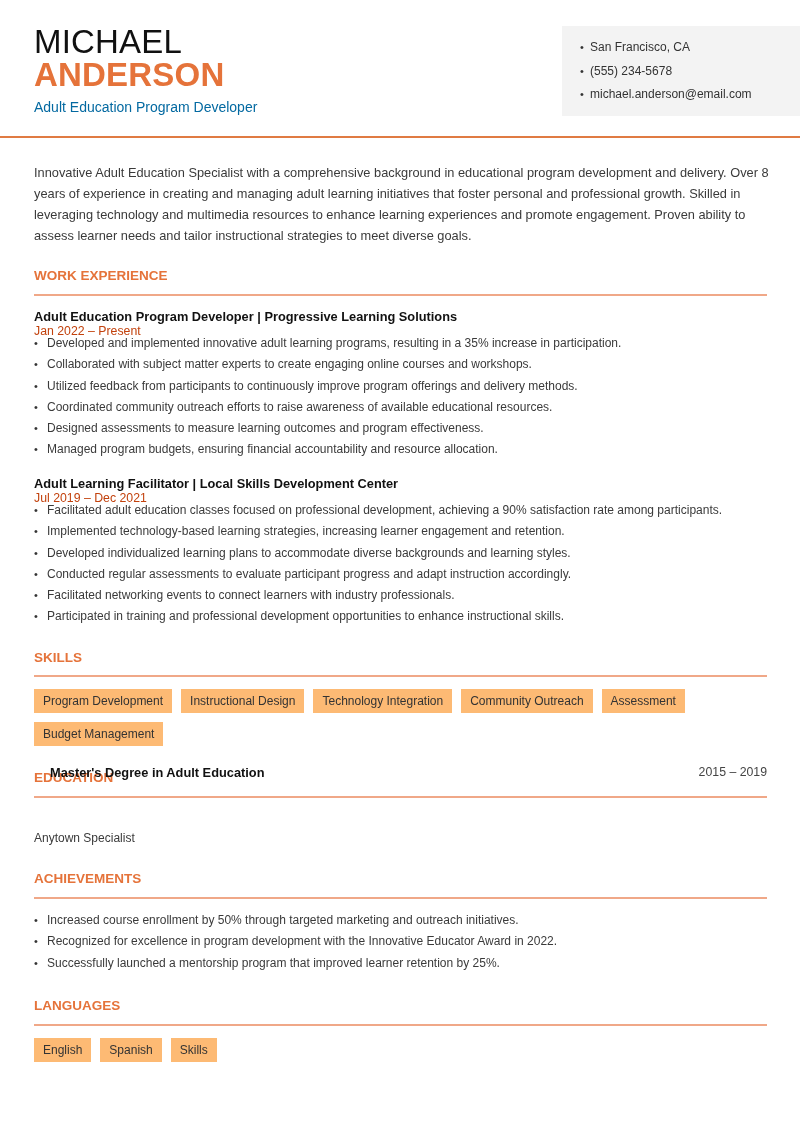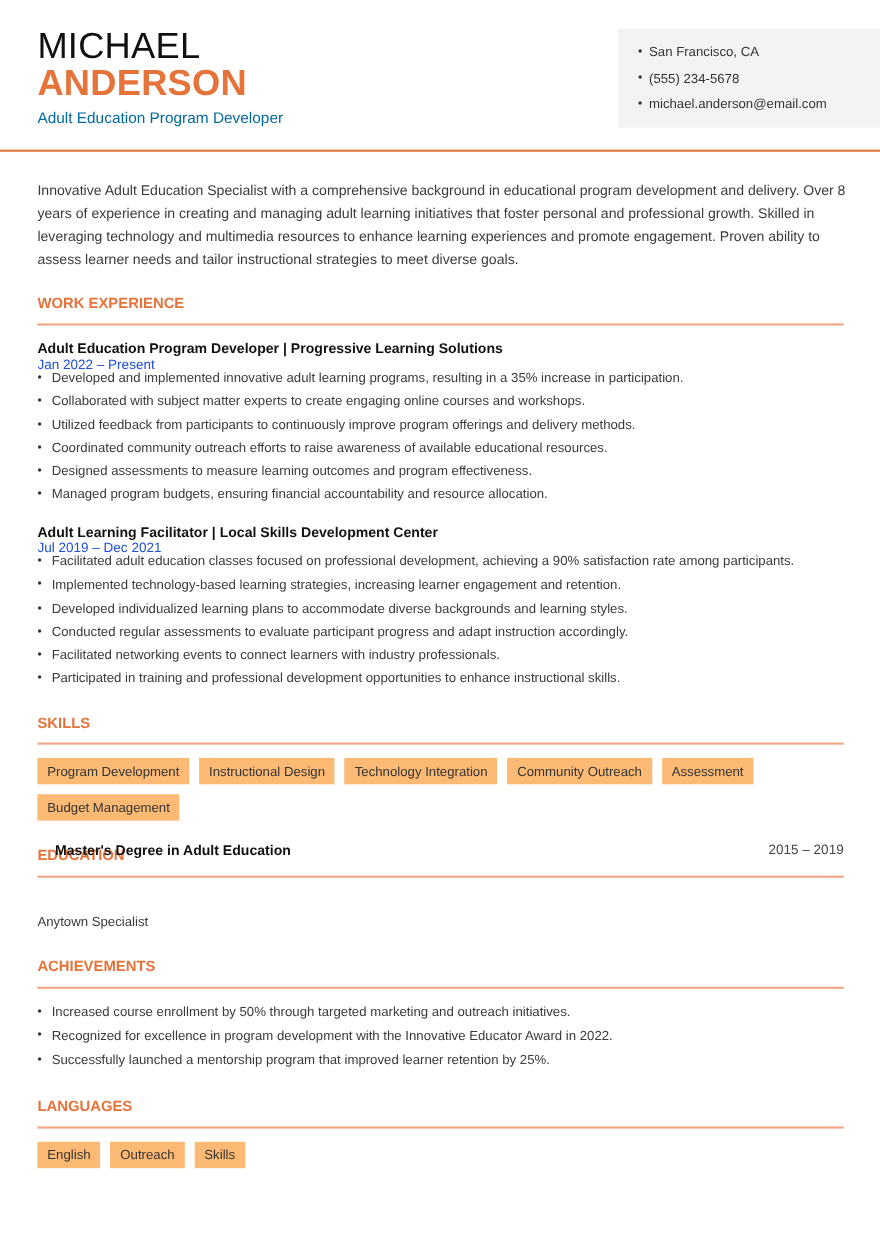--- a/index.html
+++ b/index.html
@@ -56,21 +56,21 @@
       position: absolute; left: 34px; width: 733px; height: 2px;
       background: #f0a888;
     }
     .job-head {
       position: absolute; left: 34px; width: 733px;
       display: flex; justify-content: space-between;
       font-size: 12.8px;
       flex-direction: column;
     }
     .job-head .role { font-weight: 700; color: #111111; }
-    .job-head .dates { color: #1d4ed8; font-size: 12.3px; }
+    .job-head .dates { color: #c2410c; font-size: 12.3px; }
     .bullets { position: absolute; left: 34px; width: 740px; }
     .bullets li {
       list-style: none;
       font-size: 12px; color: #3a3a3a;
       height: 21.3px; line-height: 16px;
       display: flex;
     }
     .bullets li .bullet { width: 13px; flex: 0 0 13px; }
     .tags { position: absolute; left: 34px; width: 740px; display: flex; flex-wrap: wrap; gap: 9px 9px; }
     .tag {
@@ -212,15 +212,15 @@
   <li>
       <span class="bullet">•</span>
       <span>Successfully launched a mentorship program that improved learner retention by 25%.</span>
     </li>
 </ul>
 
 <div class="section-title" style="top:998px;">LANGUAGES</div>
 <div class="section-rule" style="top:1024px;"></div>
 <div class="tags" style="top:1038px;">
   <span class="tag">English</span>
-  <span class="tag">Outreach</span>
+  <span class="tag">Spanish</span>
   <span class="tag">Skills</span>
 </div>
 
 </body></html>

